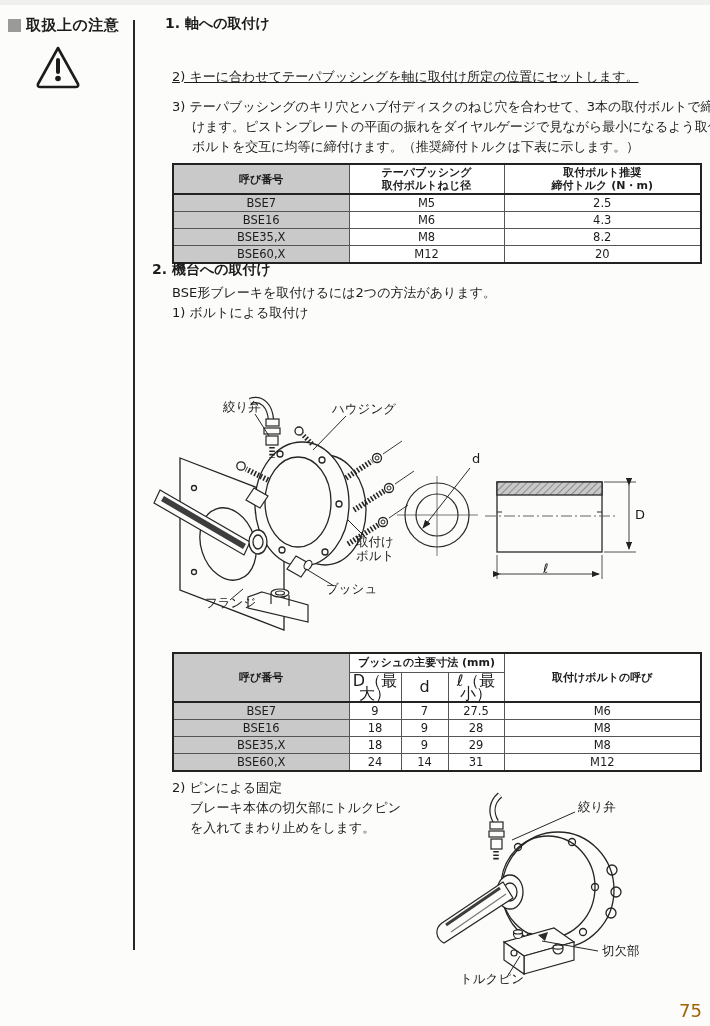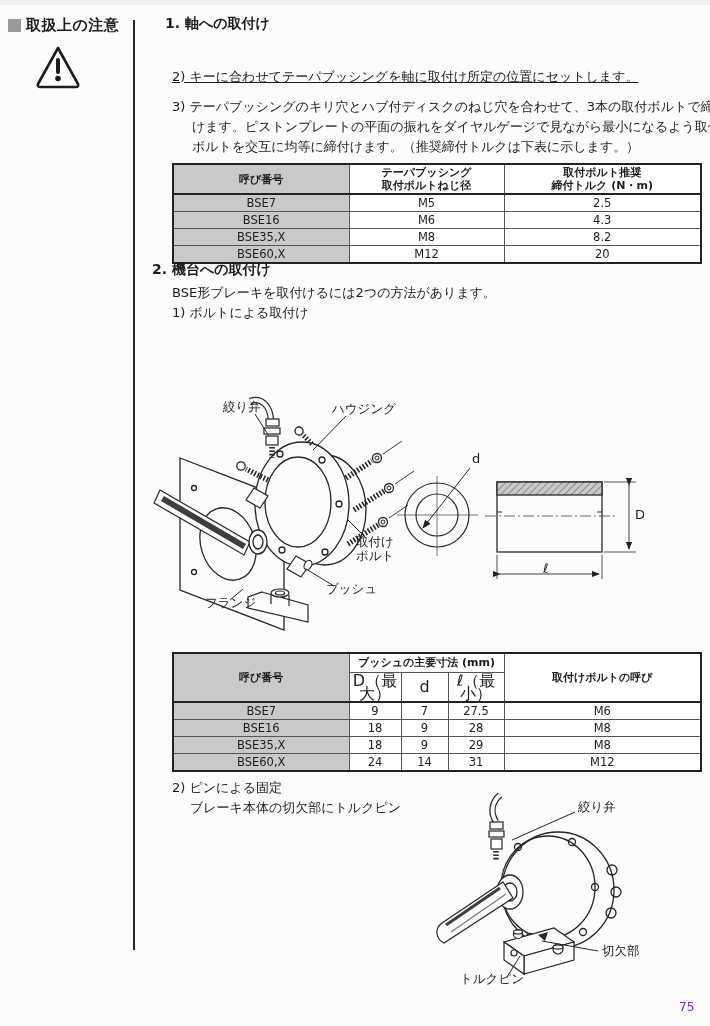--- a/index.html
+++ b/index.html
@@ -24,21 +24,21 @@
   .dtable{border:2px solid #222;}
   .dtable th,.dtable td{border:1px solid #555;text-align:center;vertical-align:middle;padding:1px 2px;}
   .dtable thead th{font-weight:bold;font-size:11px;line-height:13px;white-space:pre-line;border-bottom:2px solid #222;}
   .dtable .sub th{font-weight:normal;font-size:16px;}
   .graycell{background:#c9c9c9;}
   .modelcell{font-weight:normal;font-size:11.5px;}
   .dtable tbody td{border-top:1px solid #8f8f8f;height:17px;}
   
   .dlabel{font-size:12.5px;color:#1c1c1c;white-space:nowrap;line-height:14px;}
   .dim{font-size:13px;font-style:normal;}
-  .pagenum{font-size:12px;color:#6d28d9;}
+  .pagenum{font-size:18px;color:#a16207;}
   svg{display:block;}
 </style>
 </head>
 <body>
 
 <div id="page">
   <div class="abs topedge"></div>
 
   <div class="abs sidebar-bullet"></div>
   <div class="abs sidebar-title">取扱上の注意</div>
@@ -273,20 +273,21 @@
           <td>14</td>
           <td>31</td>
           <td>M12</td>
         </tr>
       </tbody>
     </table>
   </div>
 
   <div class="abs bodytext" style="left:172px;top:778px;">2) ピンによる固定</div>
   <div class="abs bodytext" style="left:190px;top:798px;">ブレーキ本体の切欠部にトルクピン</div>
+  <div class="abs bodytext" style="left:190px;top:818px;">を入れてまわり止めをします。</div>
 
   <div class="abs" style="left:390px;top:792px;width:320px;height:213px;">
     <svg width="320" height="213" viewBox="0 0 320 213">
 
       <g stroke="#252525" fill="none" stroke-width="1.3">
         <ellipse cx="168" cy="98" rx="56" ry="58" fill="#fcfcfb"></ellipse>
         <ellipse cx="158" cy="95" rx="47" ry="51"></ellipse>
         <circle cx="222" cy="78" r="5"></circle>
           <circle cx="226" cy="100" r="5"></circle>
           <circle cx="221" cy="121" r="5"></circle>

